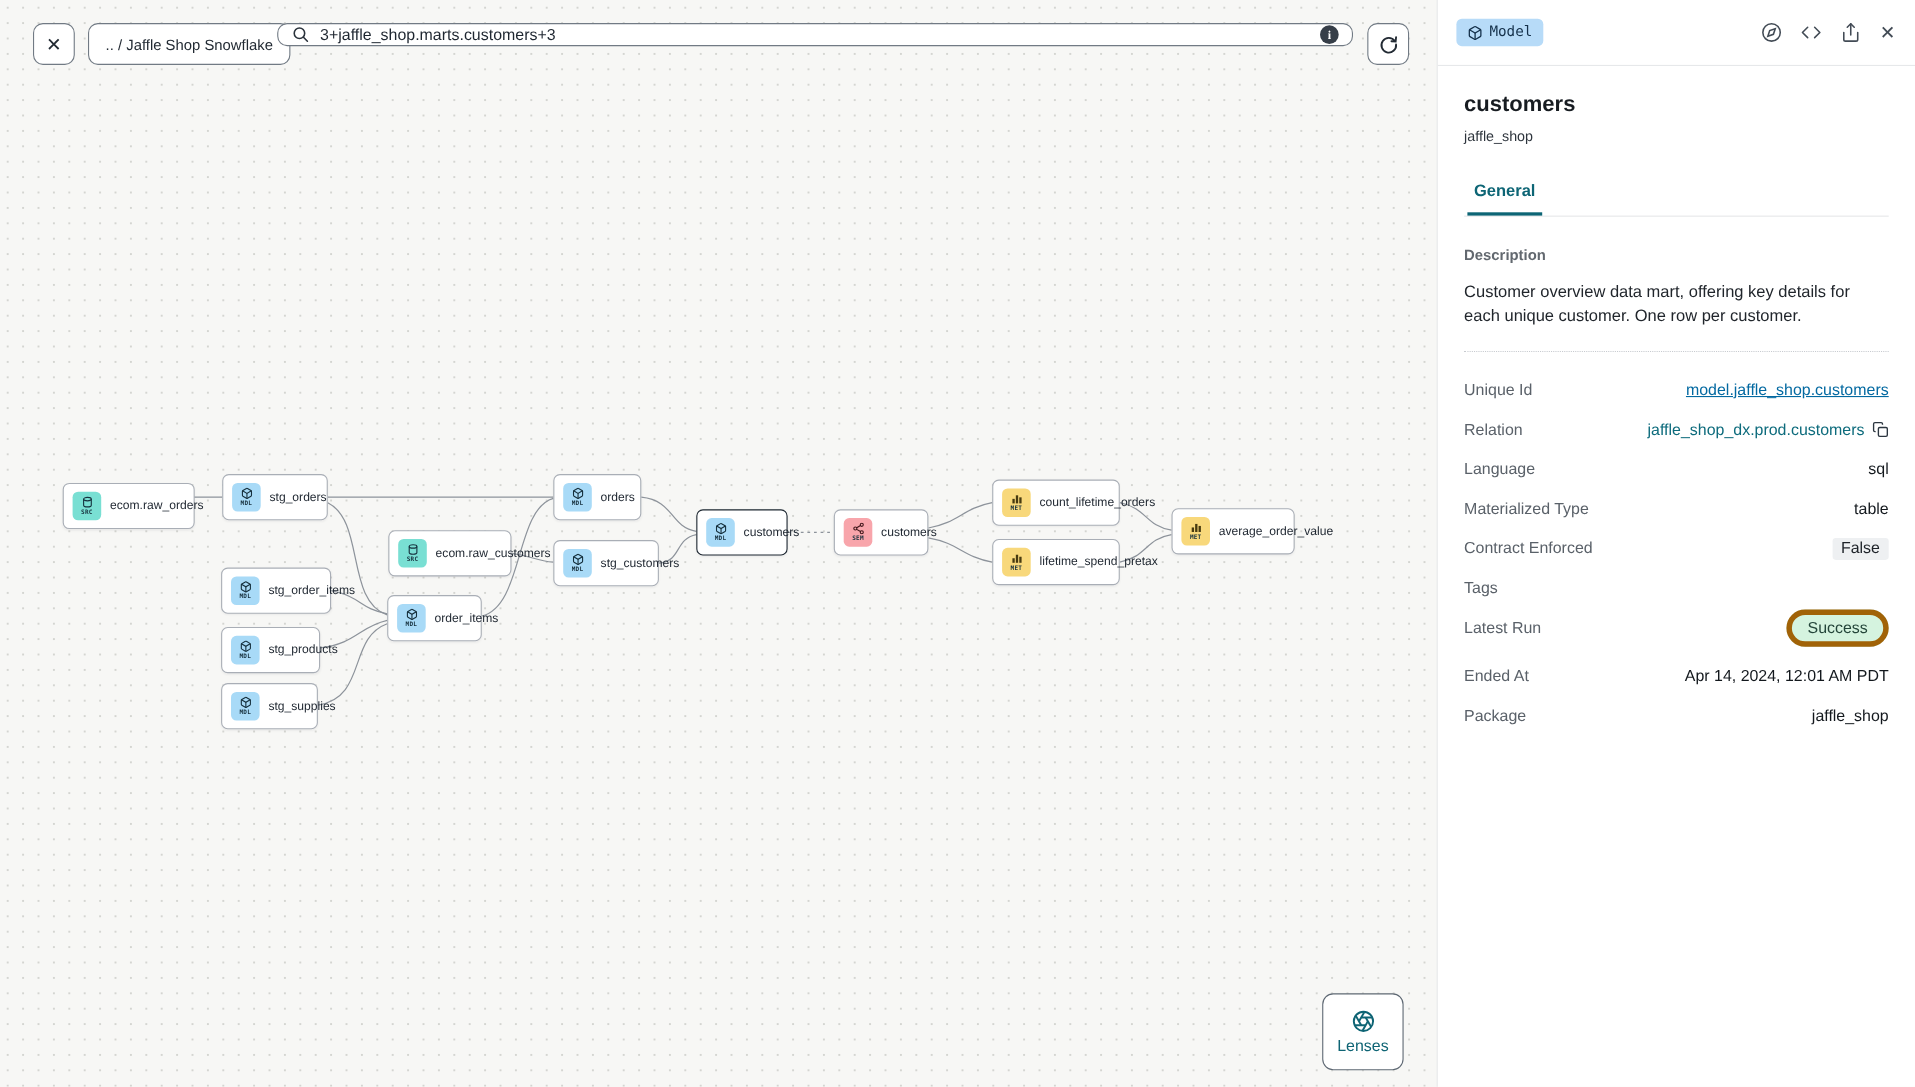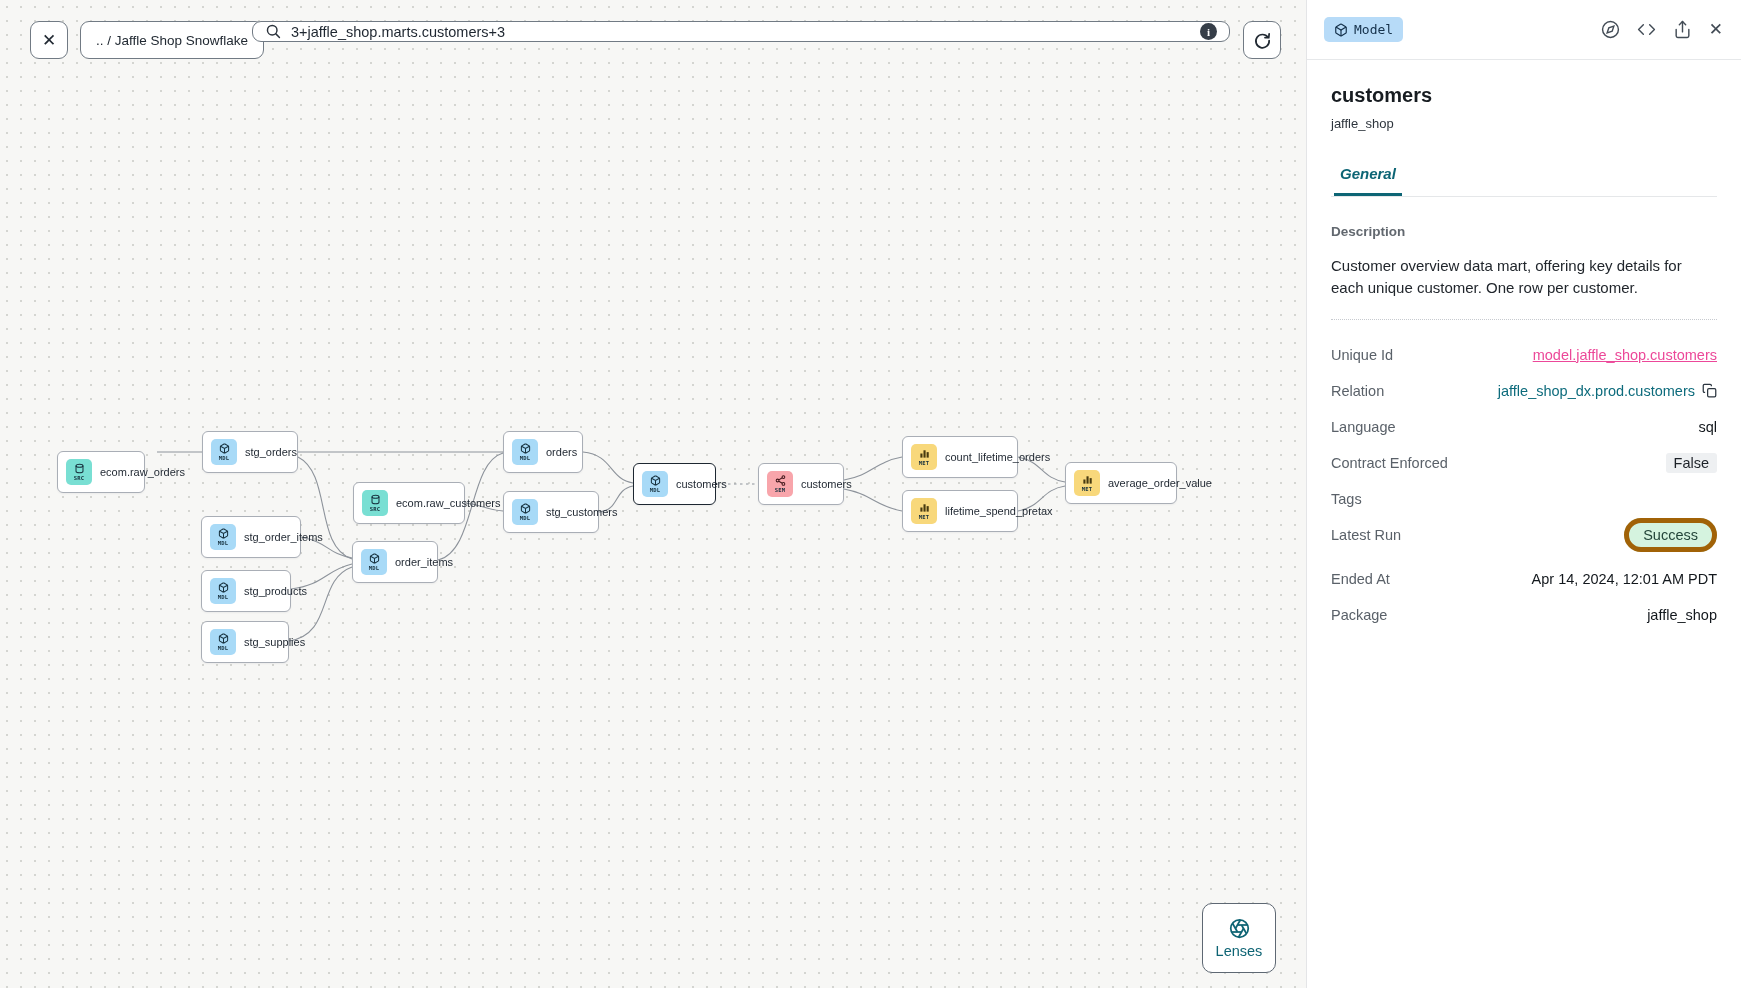--- a/index.html
+++ b/index.html
@@ -57,31 +57,31 @@
     font-family:"DejaVu Sans Mono", monospace; font-size:13px; }
   .head-icons { display:flex; align-items:center; gap:17px; color:#424b55; }
   .head-icons .hic { cursor:pointer; display:flex; align-items:center; }
 
   .panel-body { padding:24px 24px 0 24px; }
   .p-title { font-size:20px; font-weight:bold; color:#171c21; }
   .p-sub { font-size:13px; color:#2e353d; margin-top:9px; }
 
   .tabs { margin-top:34px; border-bottom:1px solid #e5e7e9; }
   .tab { display:inline-block; margin-left:3px; padding:0 6px 11px 6px; font-size:15px;
-    font-weight:bold; color:#0d6575; border-bottom:3px solid #0d6575; cursor:pointer;font-style:italic; }
+    font-weight:bold; color:#0d6575; border-bottom:3px solid #0d6575; cursor:pointer; }
 
   .section-label { margin-top:27px; font-size:13.5px; font-weight:bold; color:#62686f; }
   .desc { margin-top:16px; font-size:15px; line-height:1.47; color:#21262c; }
   .dotted-div { margin:20px 0 24px 0; border-bottom:1.5px dotted #c7cacf; }
 
   .frow { display:flex; align-items:center; justify-content:space-between;
     margin-bottom:15px; min-height:21px; font-size:14.5px; }
   .frow .flabel { color:#5a6169; }
   .frow .fval { color:#13181d; text-align:right; }
-  .fval a { color:#ec4899; }
+  .fval a { color:#0369a1; }
   .fval .nolink { color:#0d6b7c; text-decoration:none; }
   .fval.with-copy { display:flex; align-items:center; gap:7px; }
   .badge-gray { background:#eef0f2; border-radius:3px; padding:2px 8px; color:#1d2228; }
   .badge-green { background:#d5f3df; border:5px solid #a16207; border-radius:999px;
     padding:4px 14px; color:#24453a; font-size:14.5px; }
   .gap-top { margin-top:23px; }
   svg { display:block; }
 </style>
 </head>
 <body>
@@ -100,21 +100,21 @@
     <path d="M583,452 C613,455 609,479 633,483"></path>
     <path d="M599,512 C620,510 613,490 633,486"></path>
     <path class="dashed" d="M716,484 H758"></path>
     <path d="M844,480 C872,475 875,462 902,457"></path>
     <path d="M844,489 C872,494 875,506 902,511"></path>
     <path d="M1018,457 C1043,462 1041,478 1065,482"></path>
     <path d="M1018,511 C1043,506 1041,490 1065,486"></path>
   </svg>
 
   <div id="nodes-layer">
-      <div class="node" style="left: 57px; top: 451px; width: 88px;">
+      <div class="node" style="left: 57px; top: 439px; width: 120px;">
         <span class="sq" style="background:#79dfd3">
           <svg width="11" height="11" viewBox="0 0 12 12" fill="none" stroke="#16303d" stroke-width="1.1">
             <ellipse cx="6" cy="3" rx="3.8" ry="1.7"></ellipse>
             <path d="M2.2 3v6c0 .95 1.7 1.7 3.8 1.7s3.8-.75 3.8-1.7V3"></path>
           </svg>
           <span class="kind">SRC</span>
         </span>
         <span class="lbl">ecom.raw_orders</span>
       </div>
       <div class="node" style="left: 202px; top: 431px; width: 96px;">
@@ -361,20 +361,24 @@
                 <path d="M5 15H4a2 2 0 0 1-2-2V4a2 2 0 0 1 2-2h9a2 2 0 0 1 2 2v1"></path>
               </svg>
             </span>
           </span>
         </div>
         <div class="frow">
           <span class="flabel">Language</span>
           <span class="fval">sql</span>
         </div>
         <div class="frow">
+          <span class="flabel">Materialized Type</span>
+          <span class="fval">table</span>
+        </div>
+        <div class="frow">
           <span class="flabel">Contract Enforced</span>
           <span class="fval"><span class="badge-gray">False</span></span>
         </div>
         <div class="frow">
           <span class="flabel">Tags</span>
           <span class="fval"></span>
         </div>
         <div class="frow">
           <span class="flabel">Latest Run</span>
           <span class="fval"><span class="badge-green">Success</span></span>

